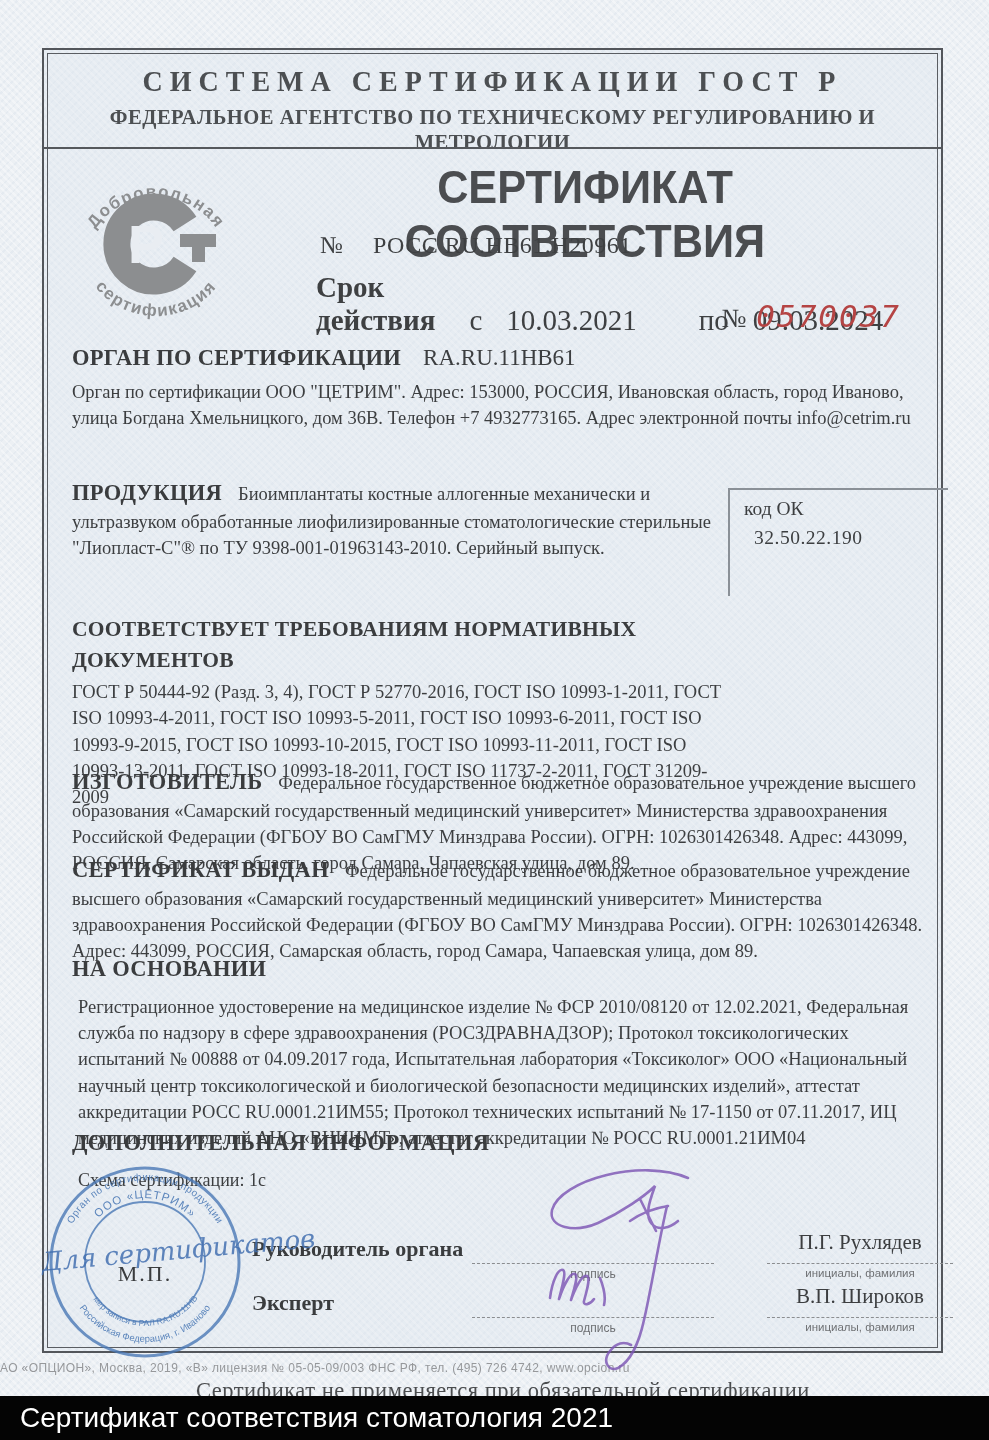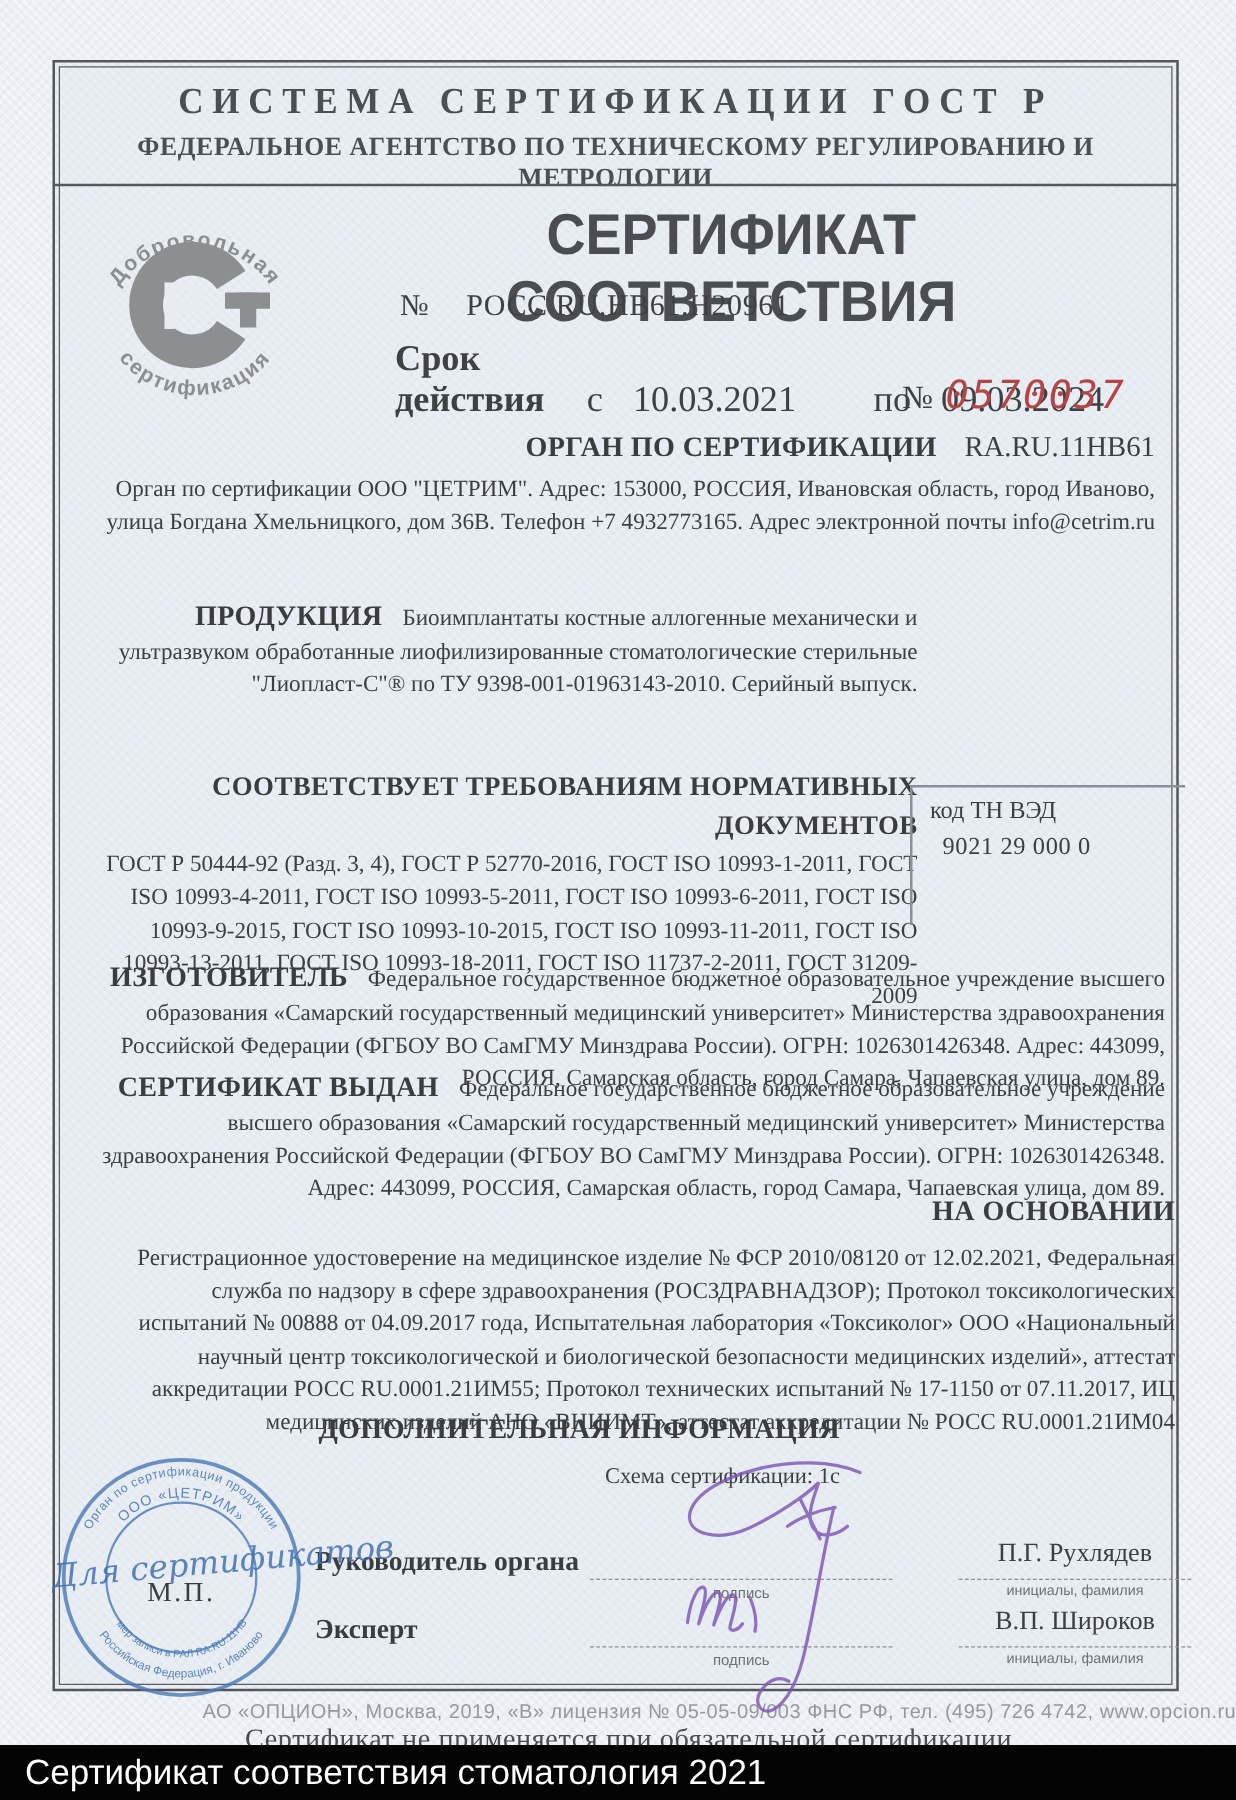--- a/index.html
+++ b/index.html
@@ -34,21 +34,21 @@
   .row-validity{left:272px;top:221px;font-size:29px;color:#3e4042;}
   .row-validity .lbl{font-weight:bold;}
   .row-validity .s1{margin-left:34px;}
   .row-validity .s2{margin-left:24px;}
   .row-validity .s3{margin-left:62px;}
   .row-validity .s4{margin-left:24px;}
   .row-blankno{top:248px;right:40px;font-size:26px;color:#3e4042;}
   .row-blankno .digits{font-family:"DejaVu Sans Mono",monospace;font-size:31px;
         letter-spacing:2px;color:#b54444;margin-left:10px;font-style:italic;}
   
-  .sec{line-height:1.42;font-size:18.5px;color:#3c3e40;text-align:right;}
+  .sec{line-height:1.42;font-size:18.5px;color:#3c3e40;}
   .sec .lbl{font-weight:bold;font-size:22.5px;letter-spacing:.3px;color:#3a3c3e;}
   .sec .lbl.inline{margin-right:16px;margin-top:16px;}
   .sec p{margin:4px 0 0 0;}
   .sec-organ{left:28px;top:292px;width:852px;}
   .sec-organ .code{font-size:23px;margin-left:22px;}
   .sec-product{left:28px;top:427px;width:662px;}
   .sec-compliance{left:28px;top:564px;width:662px;}
   .sec-compliance .lbl{font-size:21.5px;}
   .codebox{box-sizing:border-box;width:220px;border-top:2px solid #8a9097;
            border-left:2px solid #8a9097;padding:8px 10px 0 14px;font-size:19.5px;color:#3c3e40;}
@@ -83,22 +83,22 @@
   
   .stamp{position:absolute;left:45px;top:1162px;width:200px;height:200px;z-index:5;}
   .stamp svg{position:absolute;inset:0;}
   .stamp .script{position:absolute;left:-4px;top:76px;width:208px;text-align:center;
      font-style:italic;font-size:26px;color:rgba(67,112,176,.85);transform:rotate(-5deg);
      font-family:"DejaVu Serif","Liberation Serif",serif;white-space:nowrap;}
   .stamp .mp{position:absolute;left:0;top:99px;width:100%;text-align:center;
      font-size:22px;letter-spacing:2px;color:#3a3c3e;}
   
   .sig-ink{position:absolute;left:430px;top:1130px;z-index:6;pointer-events:none;}
-  .print-info{position:absolute;left:0;top:1361px;width:100%;text-align:right;
-     font-family:"Liberation Sans","DejaVu Sans",sans-serif;font-size:16px;
+  .print-info{position:absolute;left:0;top:1361px;width:100%;text-align:left;
+     font-family:"Liberation Sans","DejaVu Sans",sans-serif;font-size:12px;
      color:#96989b;letter-spacing:.4px;}
   .caption-bar{position:absolute;left:0;top:1396px;width:100%;height:52px;background:#040404;}
   .caption-bar .txt{font-family:"Liberation Sans","DejaVu Sans",sans-serif;
      font-size:28px;color:#fff;line-height:44px;padding-left:20px;}
   .arc-text{fill:#4a78b5;opacity:.88;font-family:"Liberation Sans","DejaVu Sans",sans-serif;}
   .logo-arc{fill:#8c8e90;font-family:"Liberation Sans","DejaVu Sans",sans-serif;
      font-weight:bold;letter-spacing:1.5px;}
 </style>
 </head>
 <body>
@@ -145,28 +145,28 @@
     <div class="abs sec sec-organ">
       <div>
         <span class="lbl">ОРГАН ПО СЕРТИФИКАЦИИ</span><span class="code">RA.RU.11НВ61</span>
       </div>
       <p>Орган по сертификации ООО "ЦЕТРИМ". Адрес: 153000, РОССИЯ, Ивановская область, город Иваново, улица Богдана Хмельницкого, дом 36В. Телефон +7 4932773165. Адрес электронной почты info@cetrim.ru</p>
     </div>
 
     <div class="abs sec sec-product">
       <span class="lbl inline">ПРОДУКЦИЯ</span><span>Биоимплантаты костные аллогенные механически и ультразвуком обработанные лиофилизированные стоматологические стерильные "Лиопласт-С"® по ТУ 9398-001-01963143-2010. Серийный выпуск.</span>
     </div>
+    <div class="abs codebox codebox-ok">
+      <span>код ОК</span>
+      <span class="cval">32.50.22.190</span>
+    </div>
 
     <div class="abs sec sec-compliance">
       <div class="lbl">СООТВЕТСТВУЕТ ТРЕБОВАНИЯМ НОРМАТИВНЫХ ДОКУМЕНТОВ</div>
       <p>ГОСТ Р 50444-92 (Разд. 3, 4), ГОСТ Р 52770-2016, ГОСТ ISO 10993-1-2011, ГОСТ ISO 10993-4-2011, ГОСТ ISO 10993-5-2011, ГОСТ ISO 10993-6-2011, ГОСТ ISO 10993-9-2015, ГОСТ ISO 10993-10-2015, ГОСТ ISO 10993-11-2011, ГОСТ ISO 10993-13-2011, ГОСТ ISO 10993-18-2011, ГОСТ ISO 11737-2-2011, ГОСТ 31209-2009</p>
-    </div>
-    <div class="abs codebox codebox-tnved">
-      <span>код ТН ВЭД</span>
-      <span class="cval">9021 29 000 0</span>
     </div>
 
     <div class="abs sec sec-manufacturer">
       <span class="lbl inline">ИЗГОТОВИТЕЛЬ</span><span>Федеральное государственное бюджетное образовательное учреждение высшего образования «Самарский государственный медицинский университет» Министерства здравоохранения Российской Федерации (ФГБОУ ВО СамГМУ Минздрава России). ОГРН: 1026301426348. Адрес: 443099, РОССИЯ, Самарская область, город Самара, Чапаевская улица, дом 89.</span>
     </div>
 
     <div class="abs sec sec-issued">
       <span class="lbl inline">СЕРТИФИКАТ ВЫДАН</span><span>Федеральное государственное бюджетное образовательное учреждение высшего образования «Самарский государственный медицинский университет» Министерства здравоохранения Российской Федерации (ФГБОУ ВО СамГМУ Минздрава России). ОГРН: 1026301426348. Адрес: 443099, РОССИЯ, Самарская область, город Самара, Чапаевская улица, дом 89.</span>
     </div>
 

